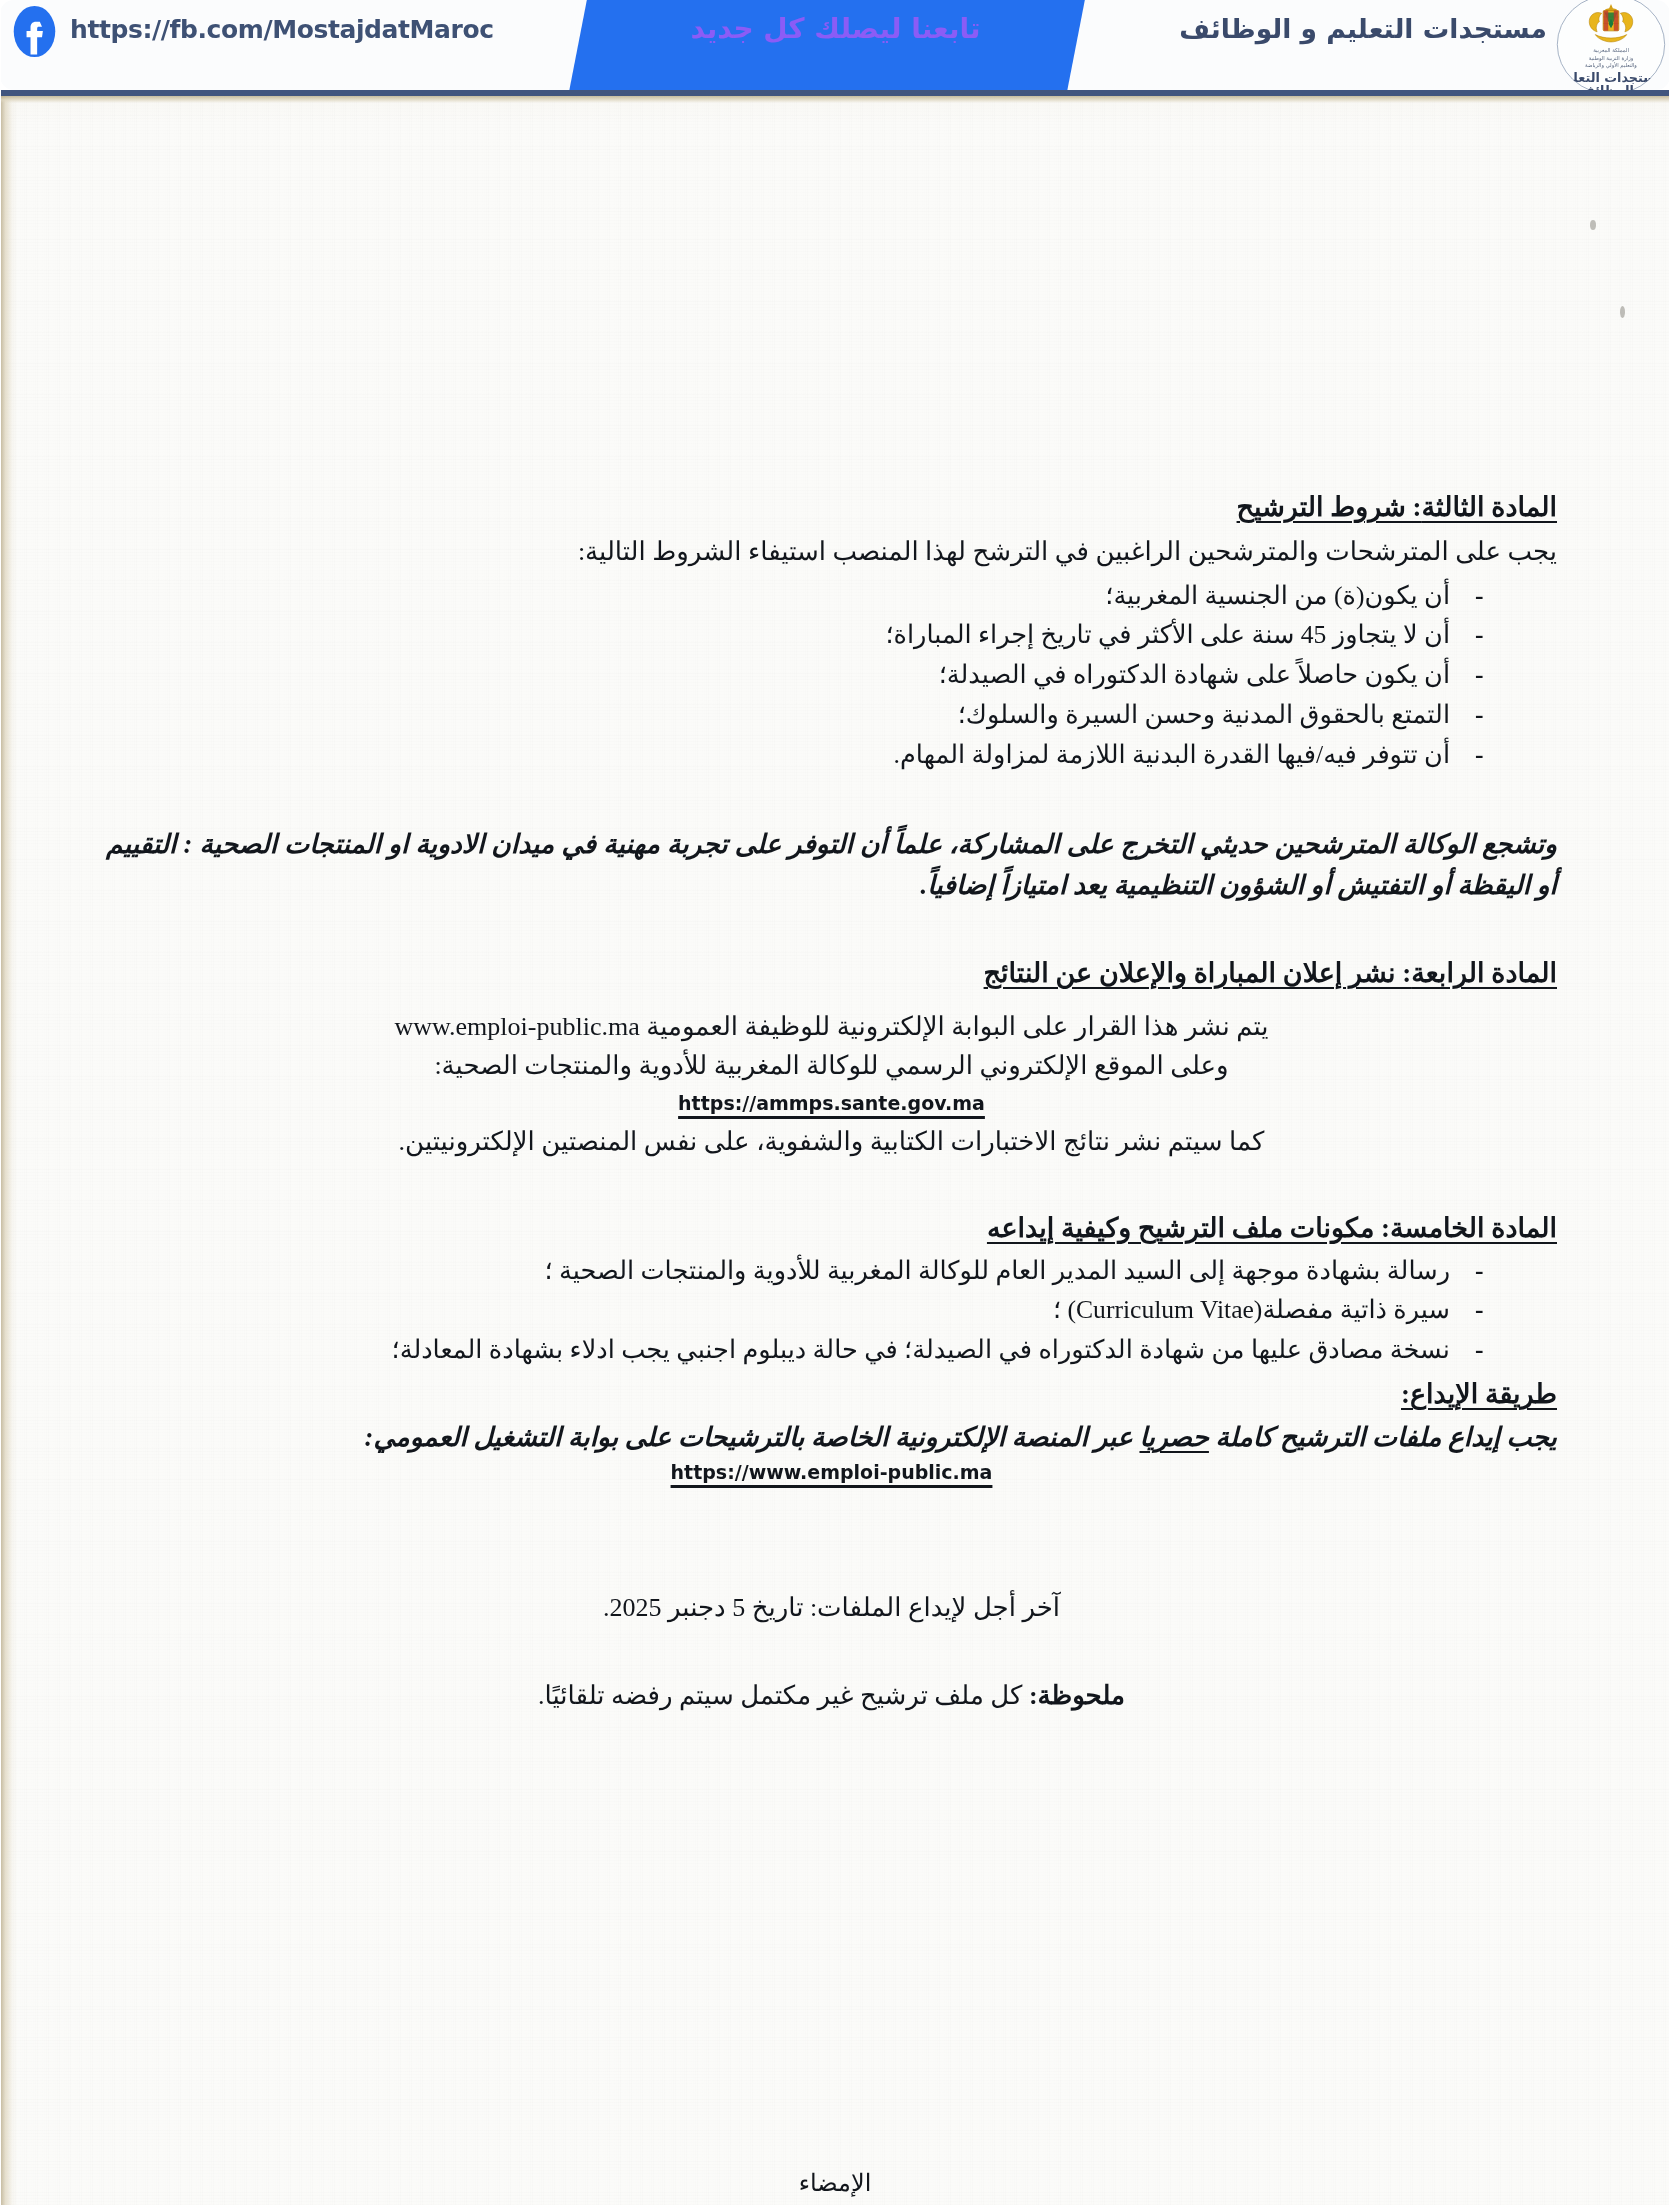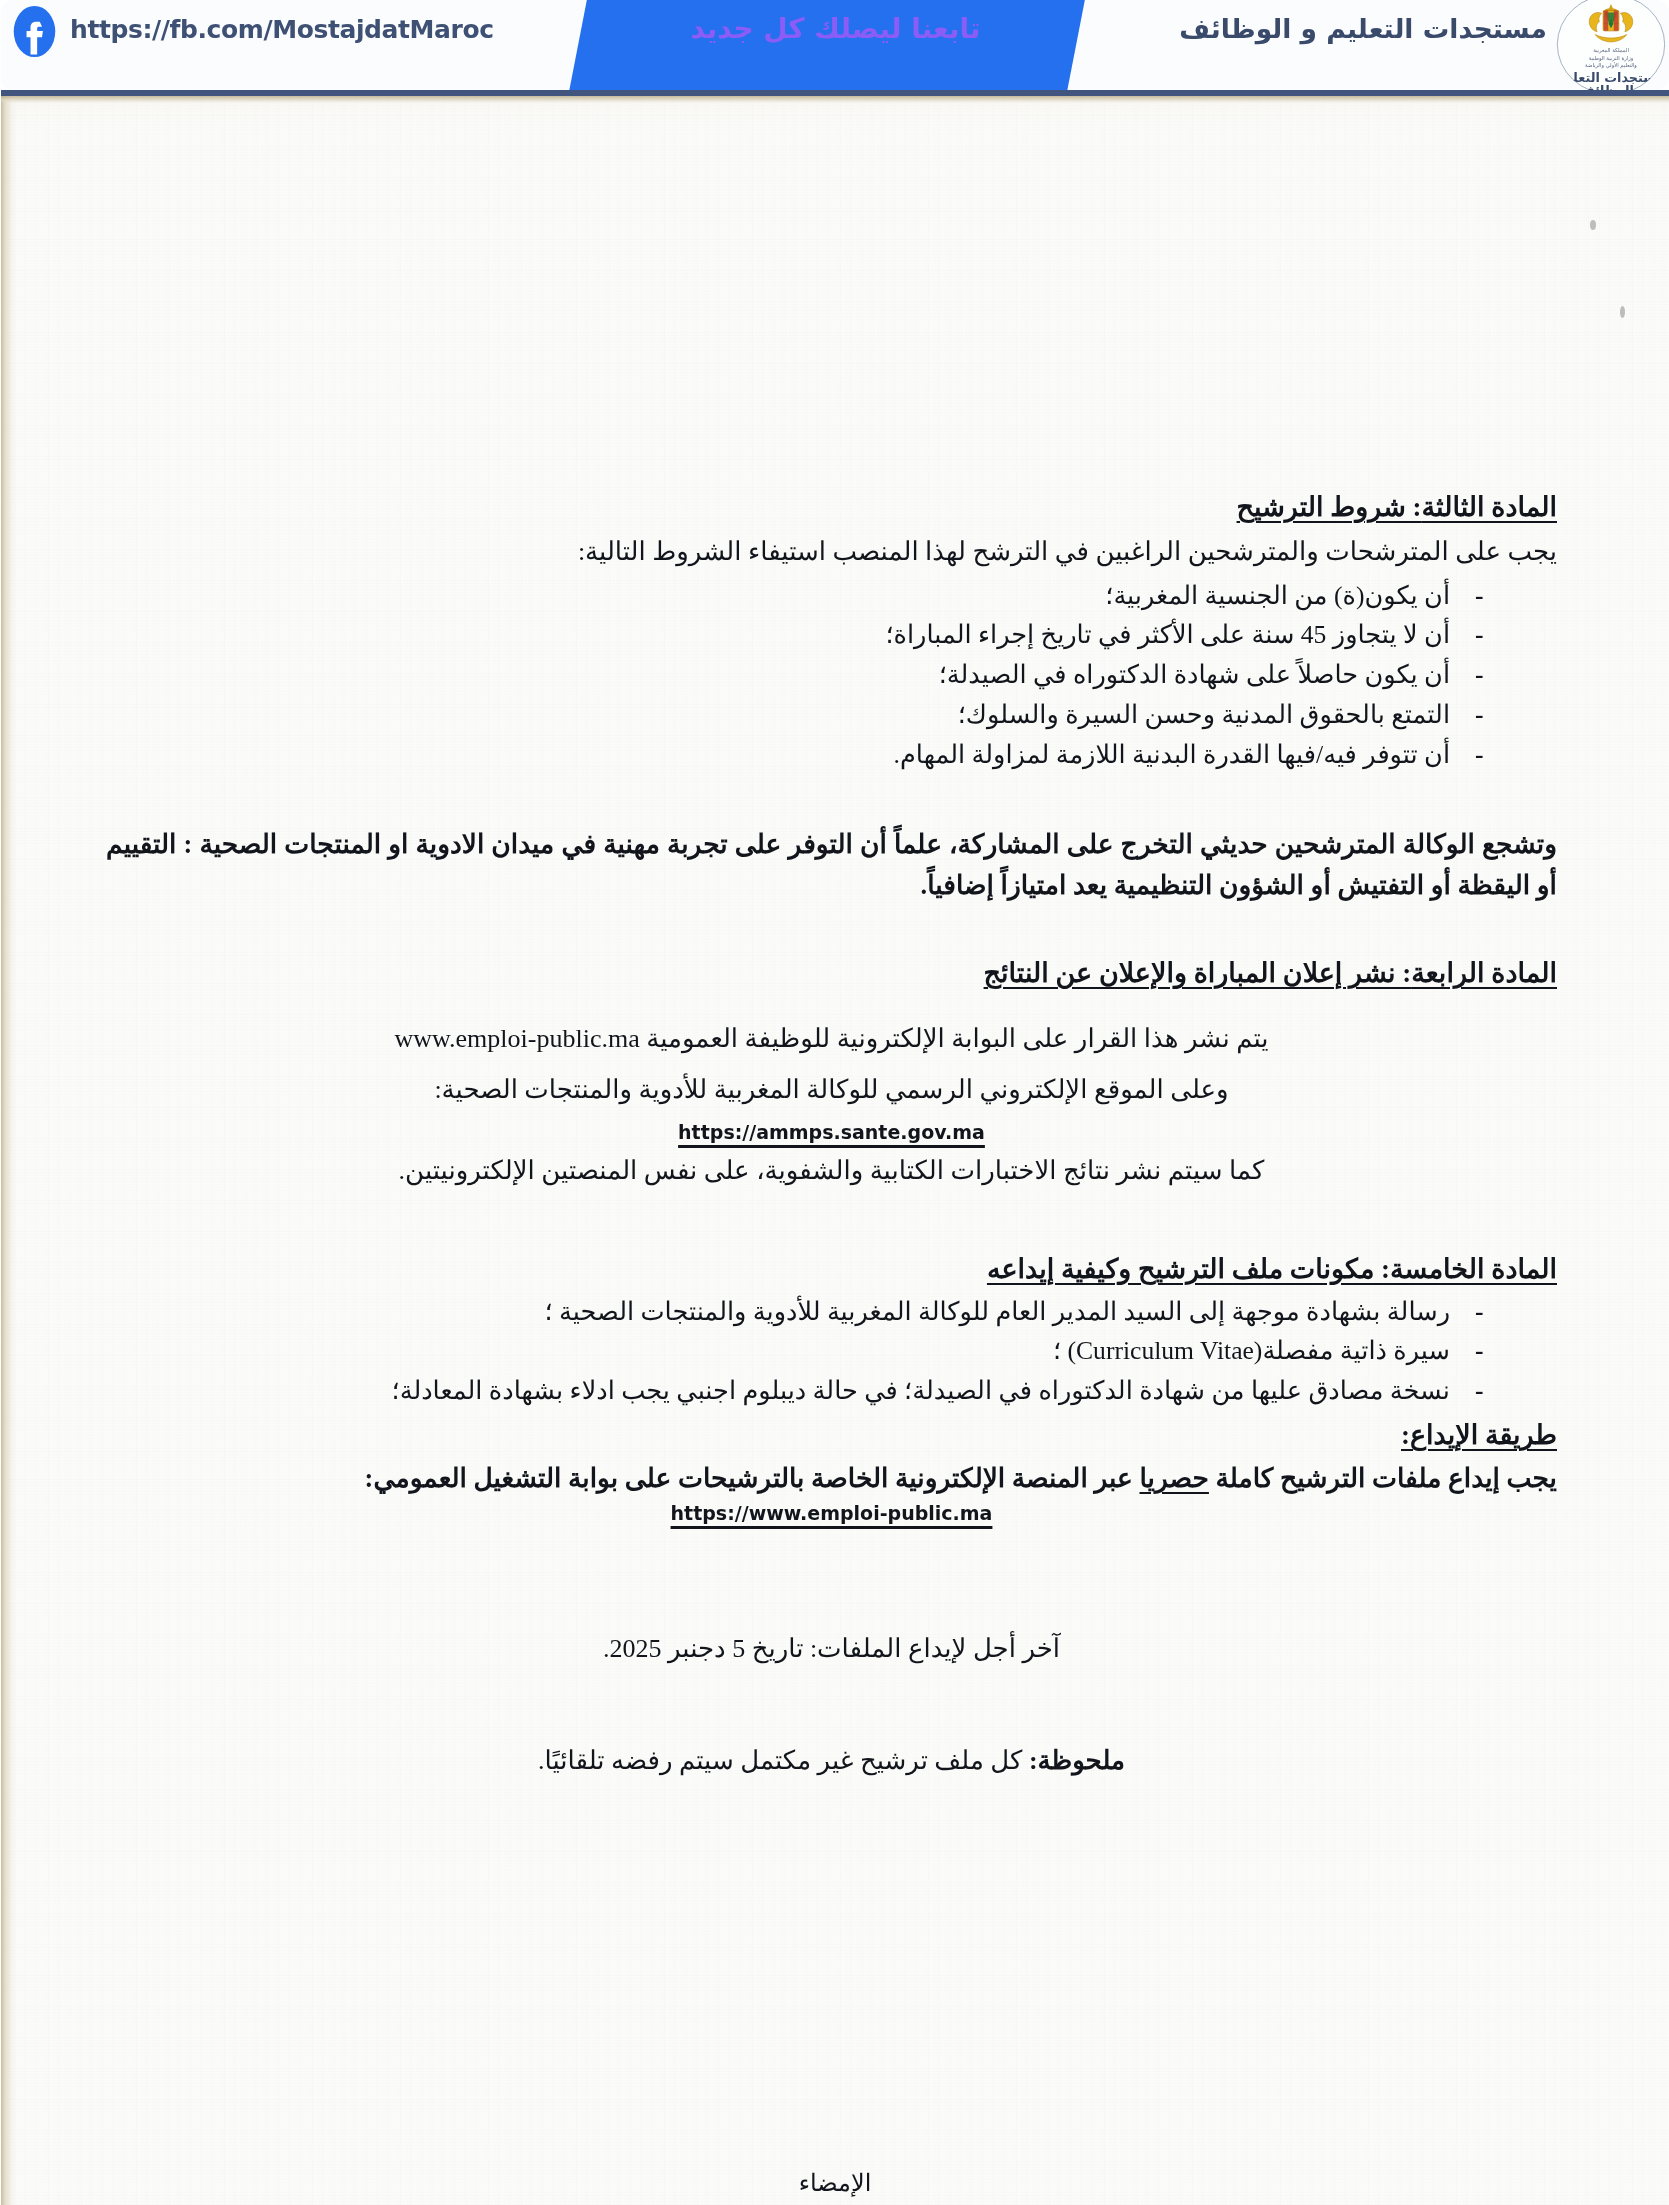--- a/index.html
+++ b/index.html
@@ -154,20 +154,21 @@
     font-size: 26px;
     line-height: 1.52;
     margin: 0;
   }
   .para-bold {
     font-size: 26.5px;
     font-weight: bold;
     line-height: 1.55;
     margin: 0;
     text-align: justify;
+    font-style: italic;
   }
   ul.bullets {
     list-style: none;
     margin: 0;
     padding: 0 71px 0 0;
   }
   ul.bullets li {
     position: relative;
     font-size: 25.6px;
     line-height: 1.56;
@@ -179,21 +180,21 @@
     position: absolute;
     right: 2.6px;
     top: 0;
     font-size: 25.6px;
     font-weight: bold;
   }
   .centerline {
     text-align: center;
     font-size: 26px;
     line-height: 1.5;
-    margin: 12px;
+    margin: 0;
   }
   .url-big {
     display: block;
     text-align: center;
     font-family: "DejaVu Sans", sans-serif;
     font-size: 19px;
     font-weight: bold;
     text-decoration: underline;
     text-underline-offset: 6.2px;
     text-decoration-thickness: 2.6px;

